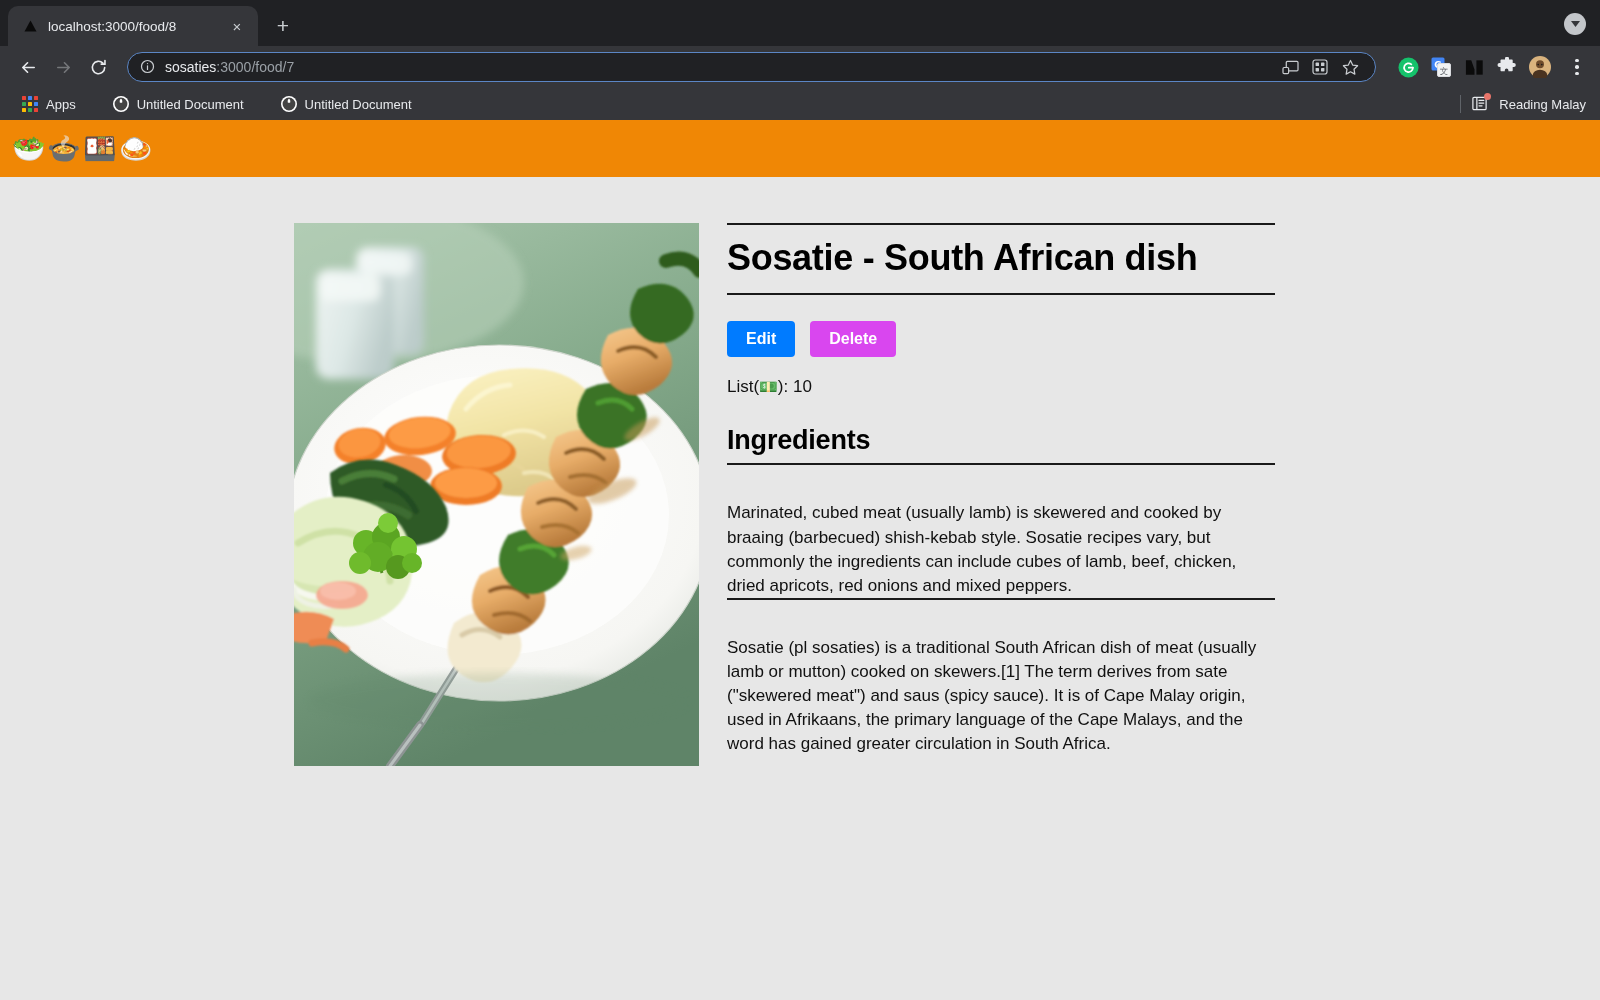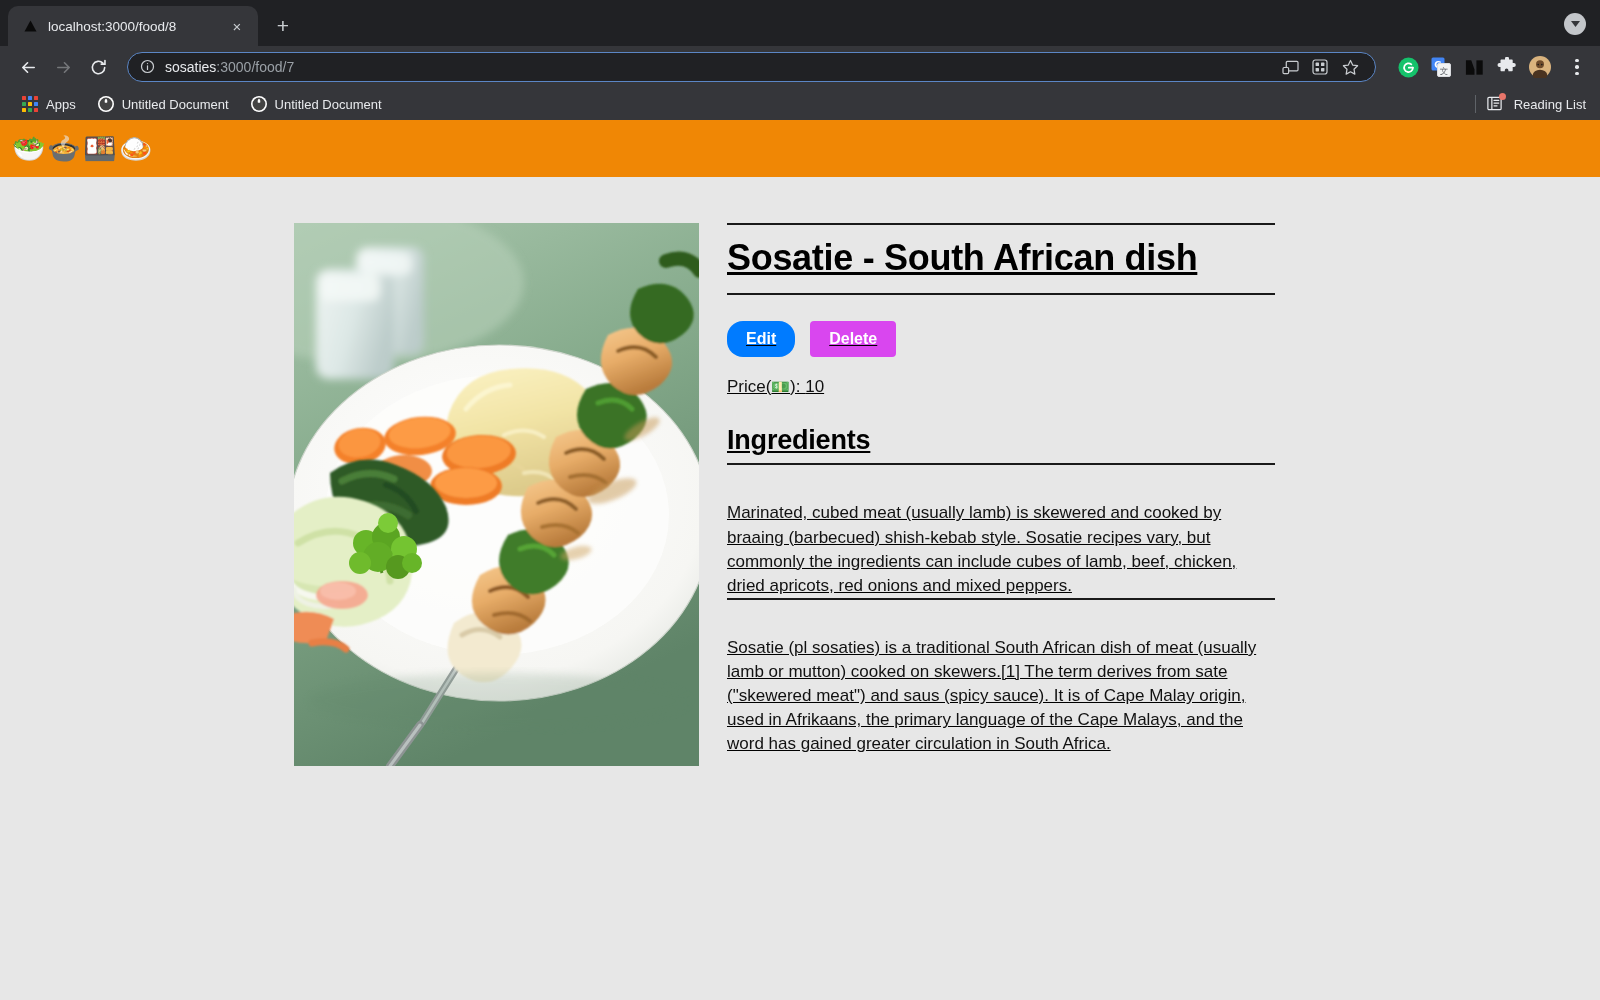--- a/index.html
+++ b/index.html
@@ -62,21 +62,21 @@
   .omni-icons { display:flex; align-items:center; gap:12px; padding-right:4px; }
   .omni-icon { width:18px; height:18px; color:#c9cdd1; display:flex; align-items:center; justify-content:center; }
   .tb-ext { display:flex; align-items:center; gap:11px; padding-left:8px; }
   .ext-icon { width:22px; height:22px; display:flex; align-items:center; justify-content:center; }
   .menu-dots { width:22px; height:22px; display:flex; flex-direction:column;
     align-items:center; justify-content:center; gap:3px; margin-left:4px; }
   .menu-dots i { width:3.5px; height:3.5px; border-radius:50%; background:#e8eaed; display:block; }
 
   .bookmarks {
     height:32px; background:#35363a; display:flex; align-items:center;
-    padding:0 14px; gap:6px; position:relative;
+    padding:0 14px; gap:21px; position:relative;
   }
   .bm {
     display:flex; align-items:center; gap:8px; padding:3px 8px;
     border-radius:4px; color:#e8eaed; font-size:13px; white-space:nowrap;
   }
   .bm-globe {
     width:16px; height:16px; border-radius:50%; background:#fff;
     display:flex; align-items:center; justify-content:center; flex-shrink:0;
   }
   .apps-grid { width:16px; height:16px; display:grid;
@@ -94,41 +94,41 @@
   
   .viewport { flex:1; background:#e7e7e7; overflow:hidden; position:relative; }
 
   .site-header {
     height:57px; background:#f08705; display:flex; align-items:center;
     padding-left:12px; gap:2px; font-size:27px; line-height:1;
   }
   .hdr-emoji { font-family:"DejaVu Sans", sans-serif; }
 
   .content {
-    display:flex; padding:46px 0 0 0; gap:28px;text-decoration:underline;
+    display:flex; padding:46px 0 0 0; gap:28px;
   }
   .img-col { width:405px; margin-left:294px; flex-shrink:0; }
   .food-photo {
     width:405px; height:543px; display:block; background:#7da57f;
   }
   .info-col { width:548px; padding-top:0; }
 
   hr.rule { border:none; border-top:2px solid #1a1a1a; margin:0; }
 
   .dish-title {
     font-size:36px; font-weight:bold; color:#000; letter-spacing:-0.3px;
     padding:13px 0 15px 0; line-height:1.1;
   }
   .btn-row { display:flex; gap:15px; padding:26px 0 0 0; }
   .btn {
     border:none; border-radius:4px; font-size:16px; font-weight:bold;
     color:#fff; padding:8px 19px; line-height:1.3; cursor:pointer;
     font-family:"Liberation Sans", sans-serif;
   }
-  .btn-edit { background:#007bff;border-radius:16px; }
+  .btn-edit { background:#007bff; }
   .btn-delete { background:#d946ef; }
   .price-line { font-size:17px; color:#111; padding:20px 0 0 0; }
   .price-emoji { font-family:"DejaVu Sans", sans-serif; font-size:15px; }
 
   .section-title {
     font-size:27px; font-weight:bold; color:#000; padding:28px 0 7px 0;
     letter-spacing:-0.2px;
   }
   .section-body {
     font-size:17px; line-height:1.42; color:#111; padding:36px 0 0 0;
@@ -292,21 +292,21 @@
     <div class="bm-right">
       <span class="bm-sep"></span>
       <span class="rl-icon">
         <svg width="17" height="17" viewBox="0 0 18 18" fill="none" stroke="#e8eaed" stroke-width="1.3">
             <rect x="2" y="2.4" width="14" height="13.2" rx="1.3"></rect>
             <path d="M6.2 2.4v13.2"></path>
             <path d="M8.5 5.8h5M8.5 8.6h5M8.5 11.4h3.2" stroke-linecap="round"></path>
           </svg>
         <span class="rl-dot"></span>
       </span>
-      <span>Reading List</span>
+      <span>Reading Malay</span>
     </div>
   </div>
 
   <div class="viewport">
 
     <div class="site-header">
       <span class="hdr-emoji">🥗</span>
       <span class="hdr-emoji">🍲</span>
       <span class="hdr-emoji">🍱</span>
       <span class="hdr-emoji">🍛</span>
@@ -472,21 +472,21 @@
       <div class="info-col">
         <hr class="rule">
         <h1 class="dish-title">Sosatie - South African dish</h1>
         <hr class="rule">
 
         <div class="btn-row">
           <button class="btn btn-edit">Edit</button>
           <button class="btn btn-delete">Delete</button>
         </div>
 
-        <div class="price-line"><span>Price(</span><span class="price-emoji">💵</span><span>): </span><span>10</span></div>
+        <div class="price-line"><span>List(</span><span class="price-emoji">💵</span><span>): </span><span>10</span></div>
 
         <h2 class="section-title">Ingredients</h2>
         <hr class="rule">
         <p class="section-body">Marinated, cubed meat (usually lamb) is skewered and cooked by braaing (barbecued) shish-kebab style. Sosatie recipes vary, but commonly the ingredients can include cubes of lamb, beef, chicken, dried apricots, red onions and mixed peppers.</p>
 
         <hr class="rule">
         <p class="section-body">Sosatie (pl sosaties) is a traditional South African dish of meat (usually lamb or mutton) cooked on skewers.[1] The term derives from sate ("skewered meat") and saus (spicy sauce). It is of Cape Malay origin, used in Afrikaans, the primary language of the Cape Malays, and the word has gained greater circulation in South Africa.</p>
       </div>
 
     </div>

